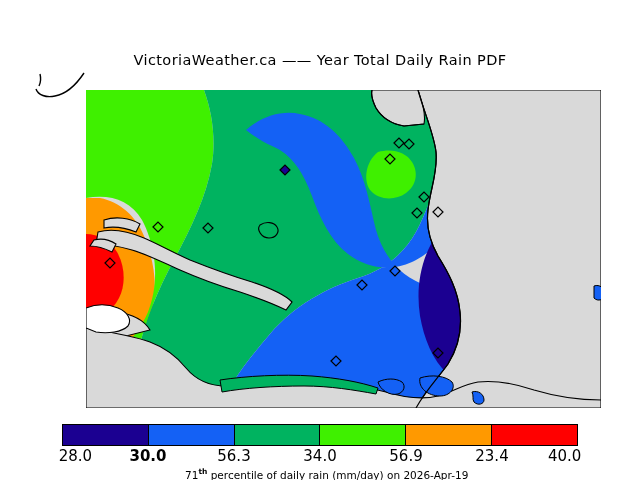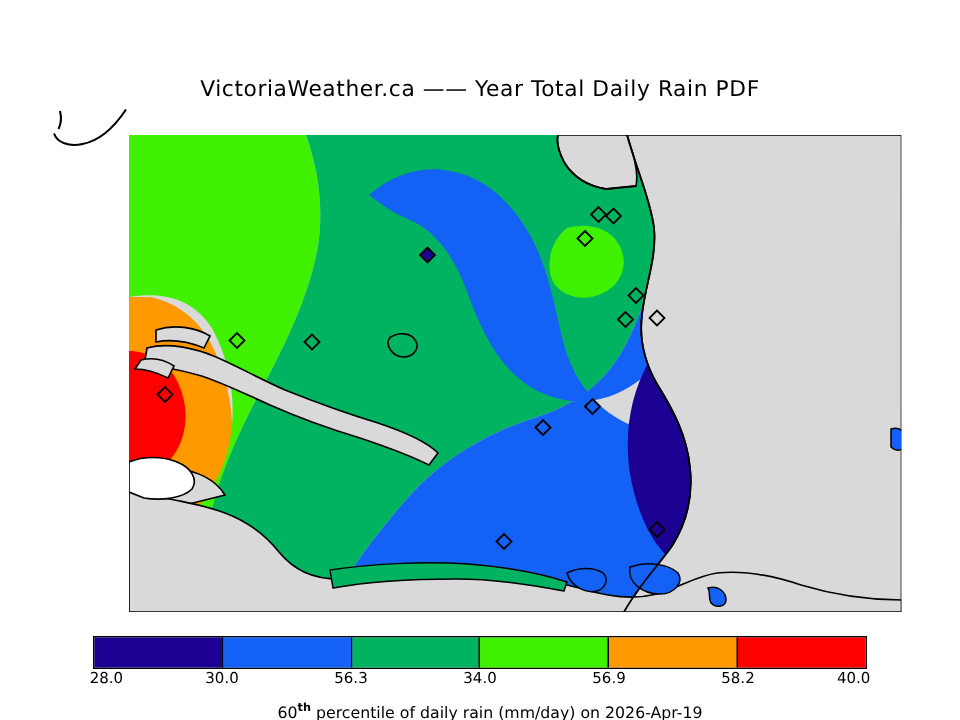--- a/index.html
+++ b/index.html
@@ -27,21 +27,21 @@
   
   #colorbar-wrap{position:absolute;left:62px;top:424px;width:516px;height:22px;}
   #colorbar{position:absolute;left:0;top:0;width:516px;height:22px;
             display:flex;border:1px solid #000;box-sizing:border-box;}
   #colorbar .band{flex:1 1 0;height:100%;border-right:1px solid #000;box-sizing:border-box;}
   #colorbar .band:last-child{border-right:none;}
 
   #cbar-ticks{position:absolute;left:0;top:23px;width:516px;height:14px;}
   #cbar-ticks .tk{
     position:absolute;top:0;transform:translateX(-50%);
-    font-family:"DejaVu Sans",sans-serif;font-size:10px;color:#000;white-space:pre;
+    font-family:"DejaVu Sans",sans-serif;font-size:15px;color:#000;white-space:pre;
   }
   #cbar-caption{
     position:absolute;left:0;top:455px;width:640px;text-align:center;
     font-family:"DejaVu Sans",sans-serif;font-size:10.5px;color:#000;white-space:pre;
   }
   #cbar-caption sup{font-size:7.5px;vertical-align:super;font-weight:bold;}
 </style>
 </head>
 <body>
 
@@ -167,26 +167,26 @@
     <div id="colorbar">
         <div class="band" title="28.0-30.0" style="background: rgb(27, 0, 145);"></div>
         <div class="band" title="30.0-32.0" style="background: rgb(20, 97, 245);"></div>
         <div class="band" title="32.0-34.0" style="background: rgb(0, 179, 96);"></div>
         <div class="band" title="34.0-36.0" style="background: rgb(63, 240, 0);"></div>
         <div class="band" title="36.0-38.0" style="background: rgb(255, 153, 0);"></div>
         <div class="band" title="38.0-40.0" style="background: rgb(255, 0, 0);"></div>
       </div>
     <div id="cbar-ticks">
         <span class="tk" style="left: 0%; transform: translateX(-10%);">28.0</span>
-        <span class="tk" style="left: 16.6667%;">30.0</span>
+        <span class="tk" style="left: 16.6667%; font-weight: bold;">30.0</span>
         <span class="tk" style="left: 33.3333%;">56.3</span>
         <span class="tk" style="left: 50%;">34.0</span>
         <span class="tk" style="left: 66.6667%;">56.9</span>
-        <span class="tk" style="left: 83.3333%;">58.2</span>
+        <span class="tk" style="left: 83.3333%;">23.4</span>
         <span class="tk" style="left: 100%; transform: translateX(-90%);">40.0</span>
       </div>
   </div>
 
   <div id="cbar-caption">
-    <span>60</span><sup>th</sup><span> percentile of daily rain (mm/day) on 2026-Apr-19</span>
+    <span>71</span><sup>th</sup><span> percentile of daily rain (mm/day) on 2026-Apr-19</span>
   </div>
 
 </div>
 
 </body></html>

